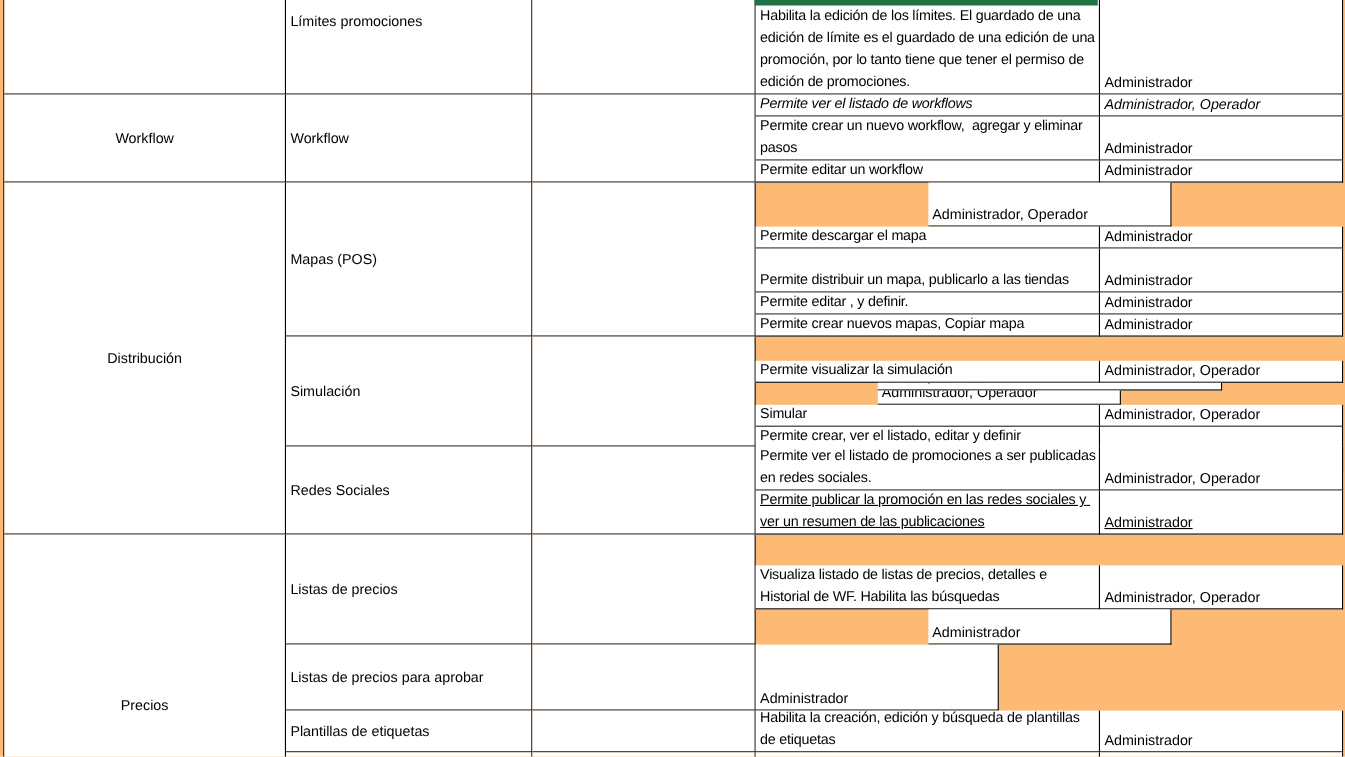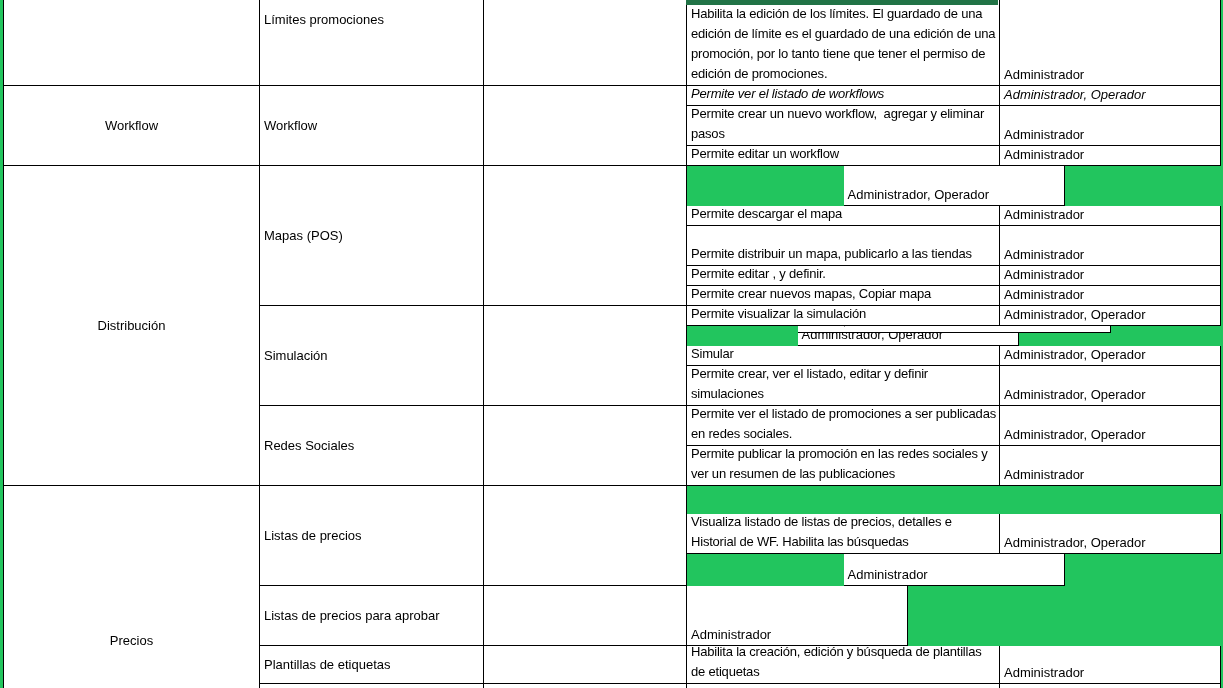--- a/index.html
+++ b/index.html
@@ -1,21 +1,21 @@
 <!DOCTYPE html>
 <html><head>
 <meta charset="utf-8">
 <style>
   html, body { margin: 0; padding: 0; background: #ffffff; }
   .sheet {
     position: relative;
     width: 1223px;
     height: 688px;
     overflow: hidden;
-    background: #22c55e;
+    background: #fdba74;
     font-family: "Liberation Sans", sans-serif;
     font-size: 13px;
     color: #000000;
   }
   .tbl {
     position: absolute;
     left: 3px;
     top: 0;
     border-left: 1px solid #000;
   }
@@ -143,21 +143,21 @@
               <div class="drow" style="height: 20px;">
                 <div class="cell desc">Permite crear nuevos mapas, Copiar mapa</div>
                 <div class="cell role">Administrador</div>
               </div>
             </div>
           </div>
           <div class="sub" style="height: 100px;">
             <div class="cell subcat">Simulación</div>
             <div class="cell mid"></div>
             <div class="rows">
-              <div class="drow" style="height: 20px;">
+              <div class="drow" style="height: 20px; margin-top: 22px;">
                 <div class="cell desc">Permite visualizar la simulación</div>
                 <div class="cell role">Administrador, Operador</div>
               </div>
               <div class="drow" style="height: 20px; flex-direction: column;">
                 <div class="cell desc">Edición, definición</div>
                 <div class="cell role">Administrador, Operador</div>
               </div>
               <div class="drow" style="height: 20px;">
                 <div class="cell desc">Simular</div>
                 <div class="cell role">Administrador, Operador</div>
@@ -169,21 +169,21 @@
             </div>
           </div>
           <div class="sub" style="height: 80px;">
             <div class="cell subcat">Redes Sociales</div>
             <div class="cell mid"></div>
             <div class="rows">
               <div class="drow" style="height: 40px;">
                 <div class="cell desc">Permite ver el listado de promociones a ser publicadas en redes sociales.</div>
                 <div class="cell role">Administrador, Operador</div>
               </div>
-              <div class="drow" style="height: 40px;">
+              <div class="drow" style="height: 40px; text-decoration: underline;">
                 <div class="cell desc">Permite publicar la promoción en las redes sociales y ver un resumen de las publicaciones</div>
                 <div class="cell role">Administrador</div>
               </div>
             </div>
           </div>
         </div>
       </div>
       <div class="section">
         <div class="cell cat">Precios</div>
         <div class="subs">

